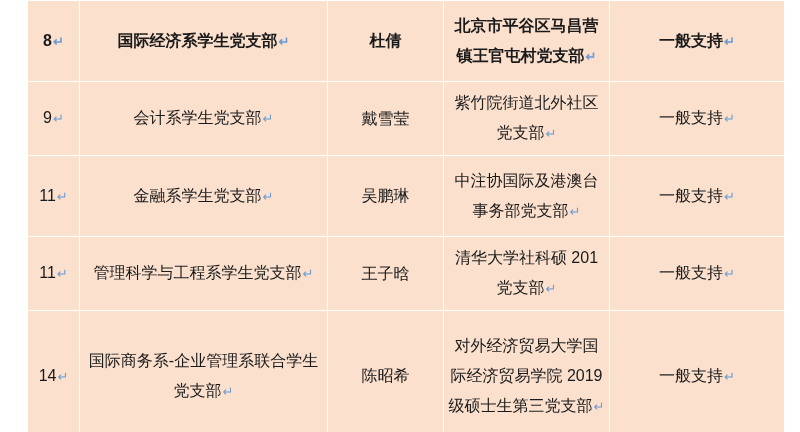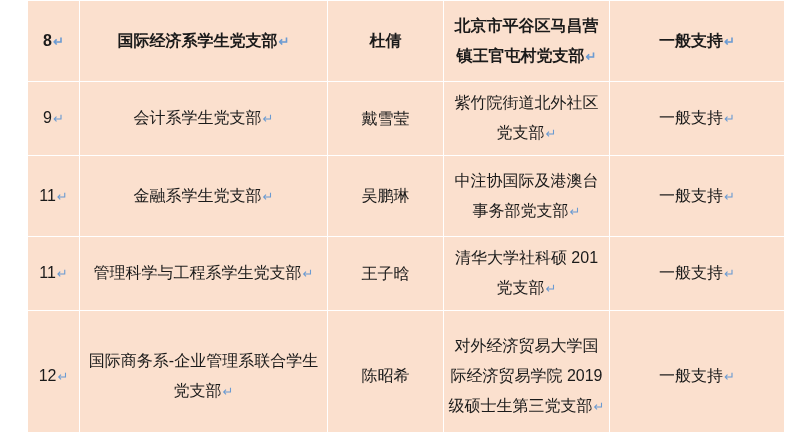--- a/index.html
+++ b/index.html
@@ -87,20 +87,20 @@
         <td><span class="cell-text">一般支持</span><span class="pilcrow">↵</span></td>
       </tr>
       <tr class="row-h4">
         <td><span class="cell-text">11</span><span class="pilcrow">↵</span></td>
         <td><span class="cell-text">管理科学与工程系学生党支部</span><span class="pilcrow">↵</span></td>
         <td><span class="cell-text">王子晗</span></td>
         <td><span class="cell-text">清华大学社科硕 201 党支部</span><span class="pilcrow">↵</span></td>
         <td><span class="cell-text">一般支持</span><span class="pilcrow">↵</span></td>
       </tr>
       <tr class="row-h5">
-        <td><span class="cell-text">12</span><span class="pilcrow">↵</span></td>
+        <td><span class="cell-text">14</span><span class="pilcrow">↵</span></td>
         <td><span class="cell-text">国际商务系-企业管理系联合学生党支部</span><span class="pilcrow">↵</span></td>
         <td><span class="cell-text">陈昭希</span></td>
         <td><span class="cell-text">对外经济贸易大学国际经济贸易学院 2019 级硕士生第三党支部</span><span class="pilcrow">↵</span></td>
         <td><span class="cell-text">一般支持</span><span class="pilcrow">↵</span></td>
       </tr>
     </tbody>
 </table>
 
 </body></html>

